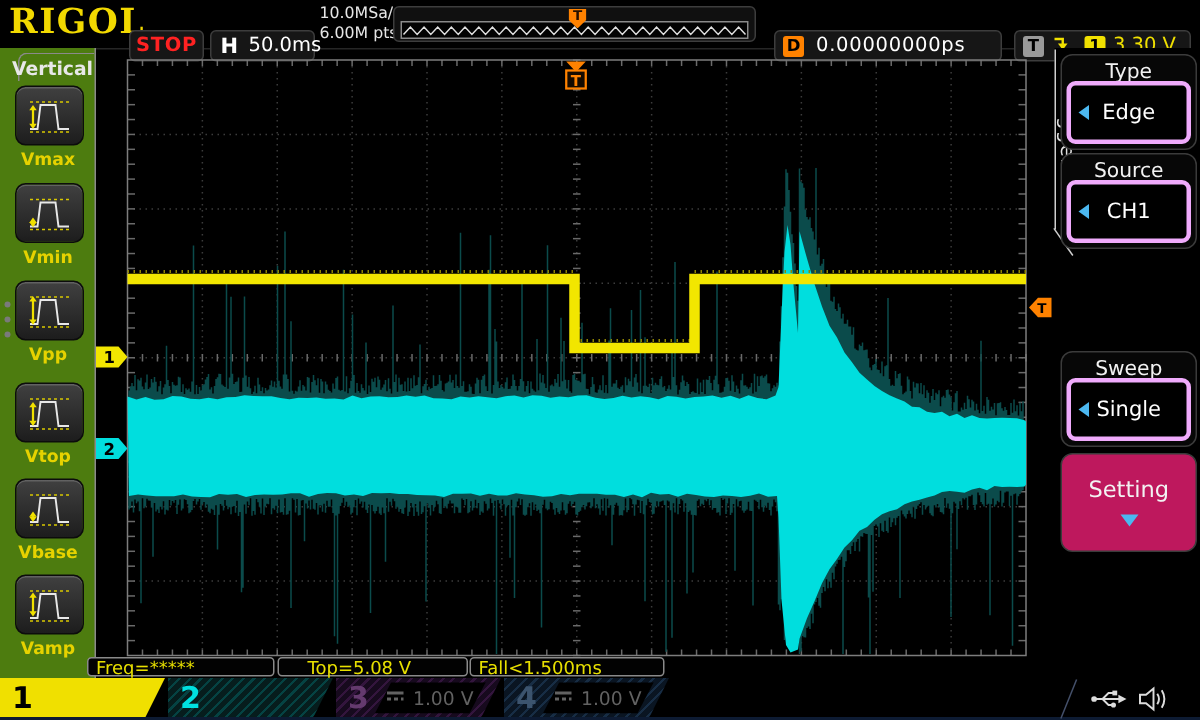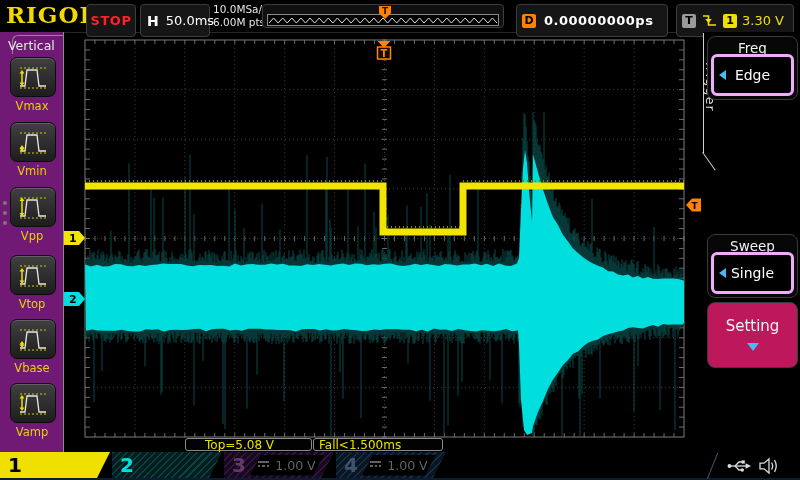--- a/index.html
+++ b/index.html
@@ -2,41 +2,41 @@
 <html><head>
 <meta charset="utf-8">
 <style>
   html,body{margin:0;padding:0;background:#000;}
   #screen{position:relative;width:800px;height:480px;background:#000;overflow:hidden;
     font-family:"DejaVu Sans","Liberation Sans",sans-serif;-webkit-font-smoothing:none;}
   
   #header{position:absolute;left:0;top:0;width:800px;height:32px;background:#000;border-bottom:1px solid #262626;}
   #logo{position:absolute;left:6px;top:1px;font-family:"DejaVu Serif","Liberation Serif",serif;
     font-weight:bold;font-size:23px;color:#f2d900;letter-spacing:1px;}
-  .hbox{position:absolute;top:4px;height:33px;background:#161616;border:1px solid #3d3d3d;border-radius:4px;
+  .hbox{position:absolute;top:20px;height:21px;background:#161616;border:1px solid #3d3d3d;border-radius:4px;
     display:flex;align-items:center;box-sizing:border-box;}
   #stop-btn{left:86px;width:50px;justify-content:center;color:#ff2222;font-weight:bold;font-size:13px;letter-spacing:0.5px;}
   #hbase{left:140px;width:70px;padding:0 6px;color:#fff;font-size:13px;gap:7px;}
   #hbase .hl{font-weight:bold;font-size:14px;}
   #rates{position:absolute;left:213px;top:3px;color:#e6e6e6;font-size:10.5px;line-height:13px;}
   #preview{left:262px;top:4px;width:242px;height:24px;background:#101010;}
   #preview-inner{position:absolute;left:4px;top:9px;width:232px;height:12px;background:#020202;border:1px solid #8a8a8a;box-sizing:border-box;}
   #trig-flag{position:absolute;left:116px;top:1px;width:12px;height:13px;background:#ff8200;
     clip-path:polygon(0 0,100% 0,100% 55%,50% 100%,0 55%);color:#241000;font-size:9px;font-weight:bold;text-align:center;line-height:10px;}
   #dbox{left:516px;width:152px;padding:0 5px;gap:8px;}
   .chip{width:14px;height:14px;border-radius:2px;font-size:11px;font-weight:bold;color:#000;
     display:flex;align-items:center;justify-content:center;flex:0 0 auto;}
   #dbox .chip{background:#ff8200;}
-  #dbox .val{color:#fff;font-size:13px;letter-spacing:0.5px;font-weight:bold;}
+  #dbox .val{color:#fff;font-size:13px;letter-spacing:0.5px;}
   #tbox{left:676px;width:118px;padding:0 5px;gap:5px;}
   #tbox .chip-t{background:#9a9a9a;}
   #tbox .chip-1{background:#f0e000;}
   #tbox .val{color:#f0e000;font-size:13px;}
   
-  #left-menu{position:absolute;left:0;top:32px;width:63px;height:420px;background:#701a75;border-right:1px solid #8a8a8a;}
+  #left-menu{position:absolute;left:0;top:32px;width:63px;height:420px;background:#4d7c0f;border-right:1px solid #8a8a8a;font-weight:bold;}
   #vert-tab{position:absolute;left:12px;top:3px;width:50px;height:18px;border-top:1px solid #8a8a8a;border-left:1px solid #8a8a8a;border-top-left-radius:6px;}
   #vert-title{position:absolute;left:8px;top:6px;color:#e8e8e8;font-size:12.5px;}
   .lm-item{position:absolute;left:10px;width:44px;text-align:center;}
   .lm-btn{width:44px;height:38px;border-radius:7px;border:1px solid #0c0c0c;
     background:linear-gradient(#404040,#1d1d1d);box-shadow:inset 0 1px 0 rgba(255,255,255,0.18);
     display:flex;align-items:center;justify-content:center;}
   .lm-label{margin-top:2px;color:#e6d200;font-size:11.5px;}
   .pagedots{position:absolute;left:3px;top:163px;}
   .pagedots i{display:block;width:4px;height:4px;border-radius:50%;background:#7a7a7a;margin:6px 0;}
   
@@ -215,43 +215,53 @@
         <div class="lm-label">Vamp</div>
       </div>
     </div>
 
   <div id="right-menu">
     <div id="trig-tab-line"></div>
     <div id="trig-tab-diag"></div>
     <div id="trig-tab-label">Trigger</div>
 
     <div class="rm-group" style="top:4px;">
-      <div class="rm-head">Freq</div>
+      <div class="rm-head">Type</div>
       <div class="rm-btn">
         <span class="tri-left"></span>
         <span>Edge</span>
       </div>
     </div>
 
+    <div class="rm-group" style="top:70px;">
+      <div class="rm-head">Source</div>
+      <div class="rm-btn">
+        <span class="tri-left"></span>
+        <span>CH1</span>
+      </div>
+    </div>
 
 
     <div class="rm-group" style="top:202px;">
       <div class="rm-head">Sweep</div>
       <div class="rm-btn">
         <span class="tri-left"></span>
         <span>Single</span>
       </div>
     </div>
 
     <div id="setting-btn">
       <div class="rm-head">Setting</div>
       <span class="tri-down"></span>
     </div>
   </div>
 
+  <div class="meas-box" style="left:58px;width:125px;">
+    <span>Freq=*****</span>
+  </div>
   <div class="meas-box" style="left:185px;width:127px;padding-left:19px;">
     <span>Top=5.08 V</span>
   </div>
   <div class="meas-box" style="left:313px;width:130px;">
     <span>Fall&lt;1.500ms</span>
   </div>
 
   <div id="chbar">
     <div class="ch-cell ch1-cell">
       <span class="ch-num">1</span>

